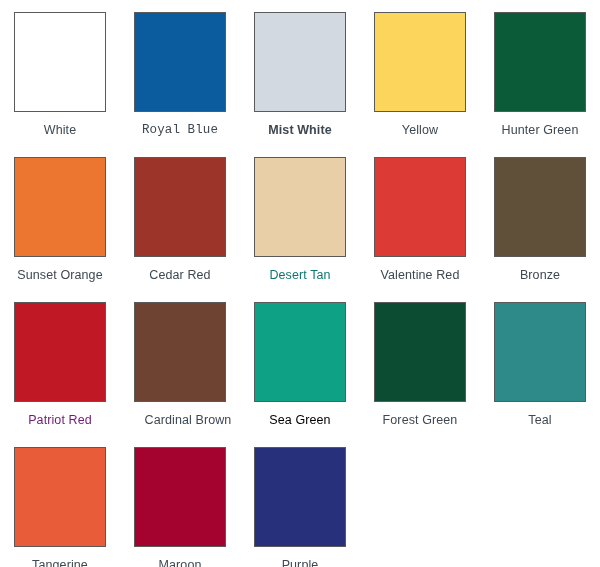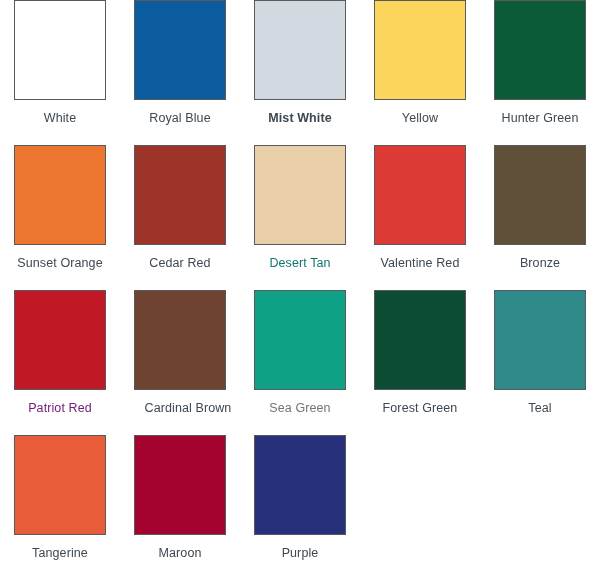--- a/index.html
+++ b/index.html
@@ -21,20 +21,21 @@
     width: 600px;
     height: 580px;
     box-sizing: border-box;
   }
 
   .swatch-cell {
     display: flex;
     flex-direction: column;
     align-items: center;
     justify-content: flex-start;
+    padding-top: 12px;
     box-sizing: border-box;
   }
 
   .swatch-chip {
     width: 92px;
     height: 100px;
     border: 1px solid #5a5a5a;
     box-sizing: border-box;
   }
 
@@ -56,21 +57,21 @@
 </head>
 <body style="background: rgb(255, 255, 255);">
 
 <div id="palette-grid">
     <div class="swatch-cell">
       <div class="swatch-chip" style="background: rgb(255, 255, 255); border-color: rgb(90, 90, 90);"></div>
       <div class="swatch-label" style="color: rgb(61, 72, 82);">White</div>
     </div>
     <div class="swatch-cell">
       <div class="swatch-chip" style="background: rgb(10, 92, 158); border-color: rgb(90, 90, 90);"></div>
-      <div class="swatch-label" style="color: rgb(61, 72, 82);">Royal Blue</div>
+      <div class="swatch-label" style="color: rgb(61, 72, 82); font-family: Liberation Mono, monospace;">Royal Blue</div>
     </div>
     <div class="swatch-cell">
       <div class="swatch-chip" style="background: rgb(211, 217, 225); border-color: rgb(90, 90, 90);"></div>
       <div class="swatch-label" style="color: rgb(61, 72, 82); font-weight: bold;">Mist White</div>
     </div>
     <div class="swatch-cell">
       <div class="swatch-chip" style="background: rgb(252, 214, 92); border-color: rgb(90, 90, 90);"></div>
       <div class="swatch-label" style="color: rgb(61, 72, 82);">Yellow</div>
     </div>
     <div class="swatch-cell">
@@ -100,21 +101,21 @@
     <div class="swatch-cell">
       <div class="swatch-chip" style="background: rgb(193, 24, 37); border-color: rgb(90, 90, 90);"></div>
       <div class="swatch-label" style="color: #701a75;">Patriot Red</div>
     </div>
     <div class="swatch-cell">
       <div class="swatch-chip" style="background: rgb(110, 67, 49); border-color: rgb(90, 90, 90);"></div>
       <div class="swatch-label" style="color: rgb(61, 72, 82); margin-left: 16px;">Cardinal Brown</div>
     </div>
     <div class="swatch-cell">
       <div class="swatch-chip" style="background: rgb(14, 161, 133); border-color: rgb(90, 90, 90);"></div>
-      <div class="swatch-label" style="color: #737373; text-align: right;">Sea Green</div>
+      <div class="swatch-label" style="color: #000000; text-align: right;">Sea Green</div>
     </div>
     <div class="swatch-cell">
       <div class="swatch-chip" style="background: rgb(12, 76, 51); border-color: rgb(90, 90, 90);"></div>
       <div class="swatch-label" style="color: rgb(61, 72, 82);">Forest Green</div>
     </div>
     <div class="swatch-cell">
       <div class="swatch-chip" style="background: rgb(45, 138, 137); border-color: rgb(90, 90, 90);"></div>
       <div class="swatch-label" style="color: rgb(61, 72, 82);">Teal</div>
     </div>
     <div class="swatch-cell">

